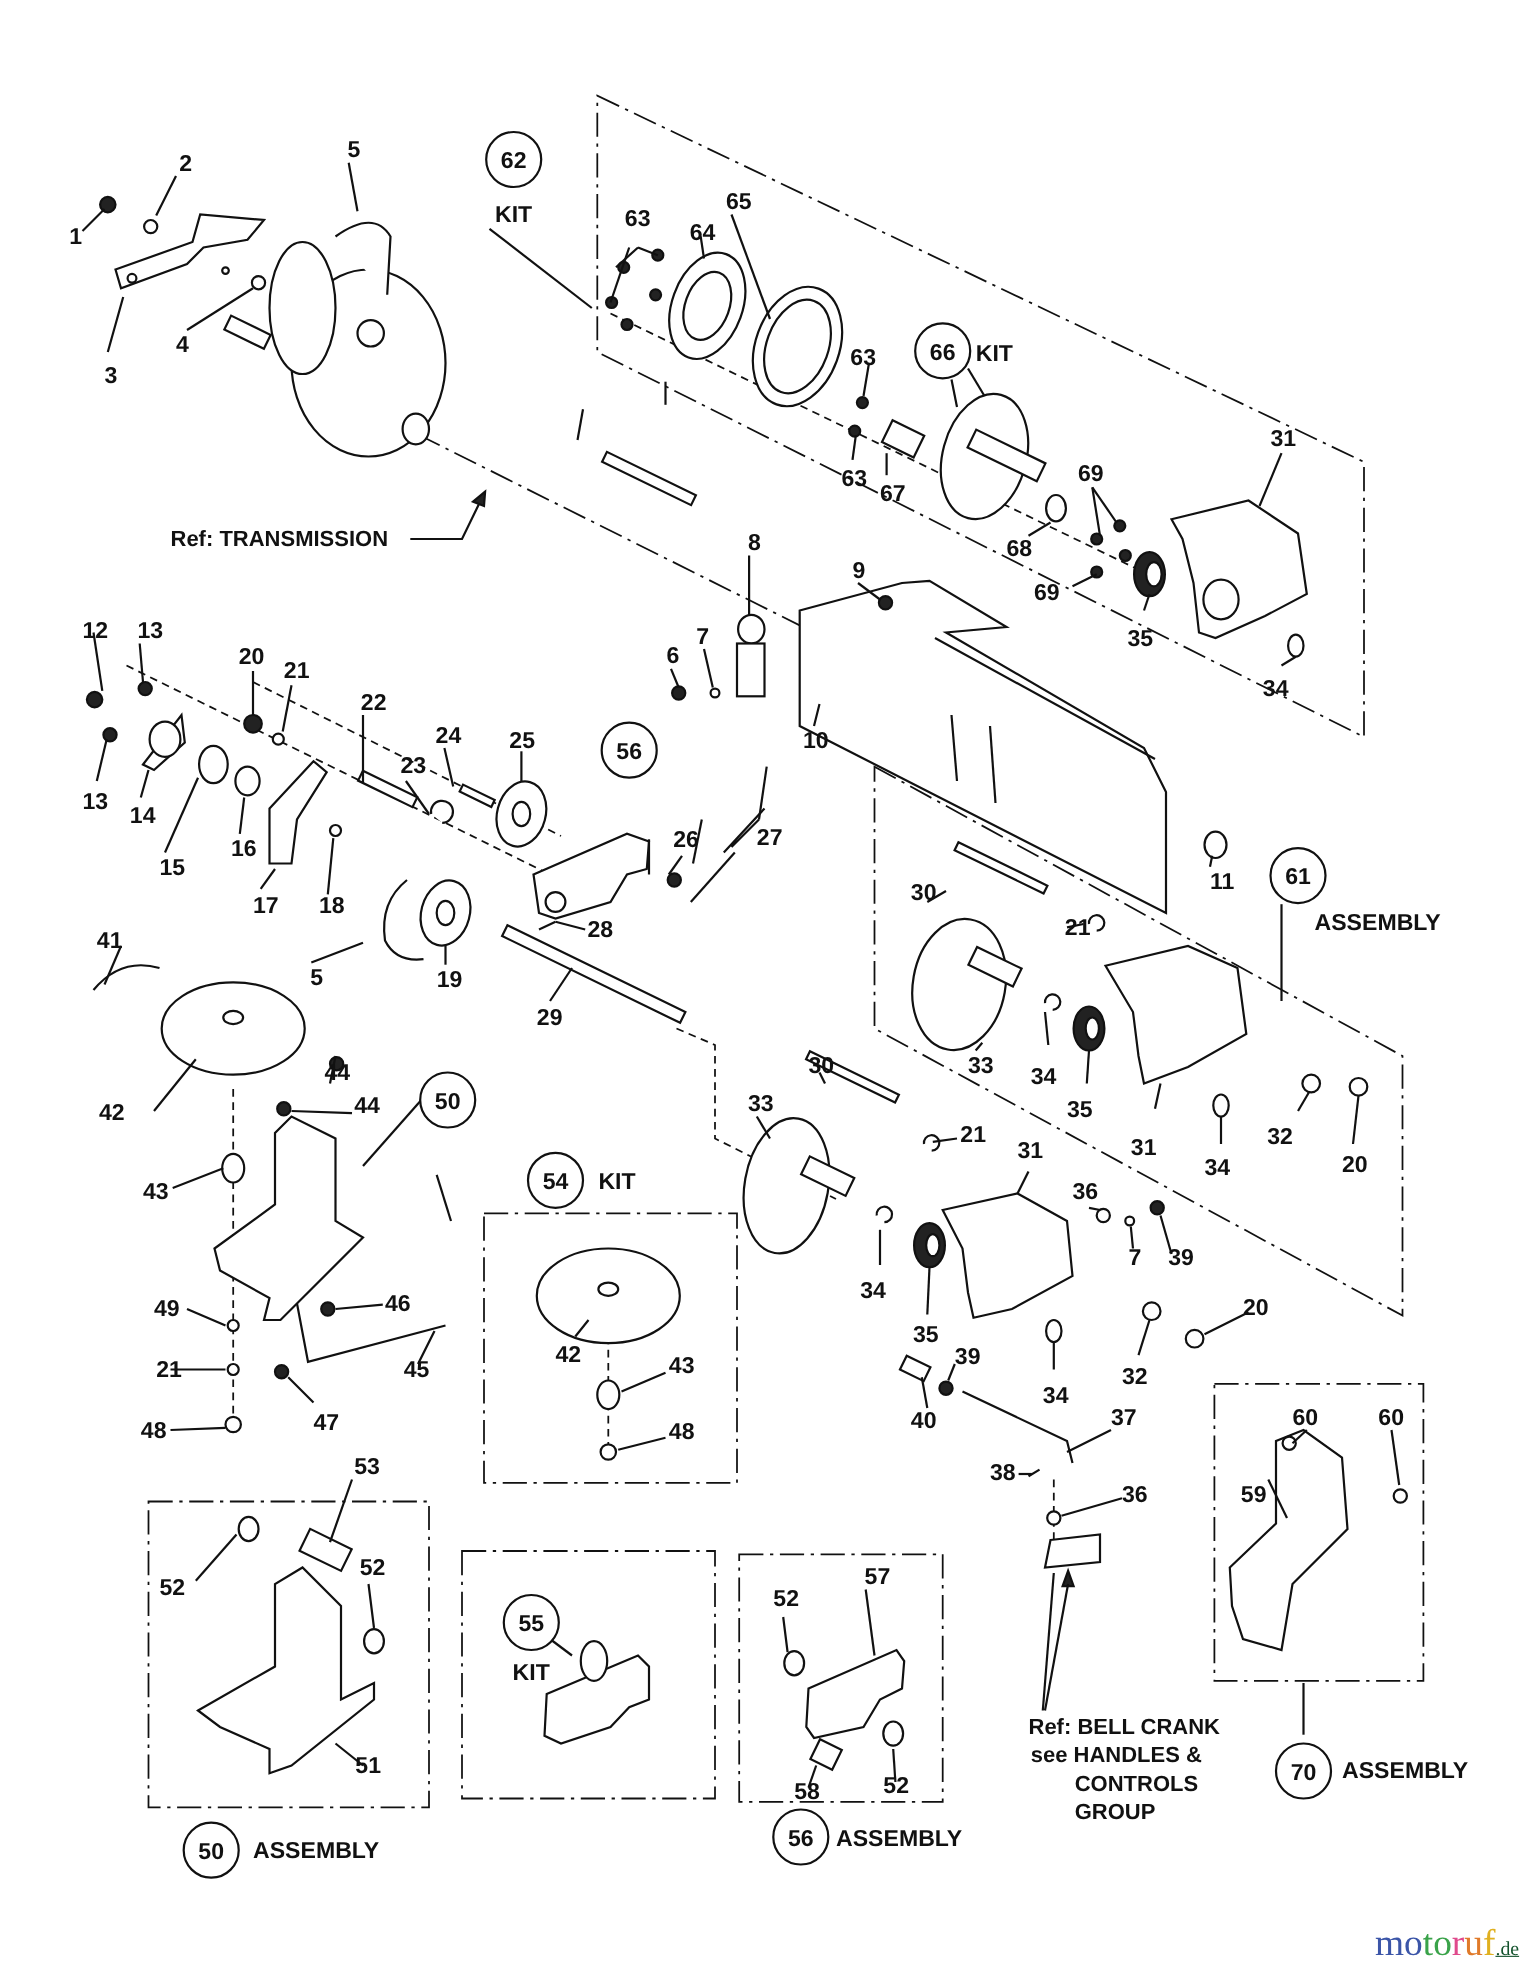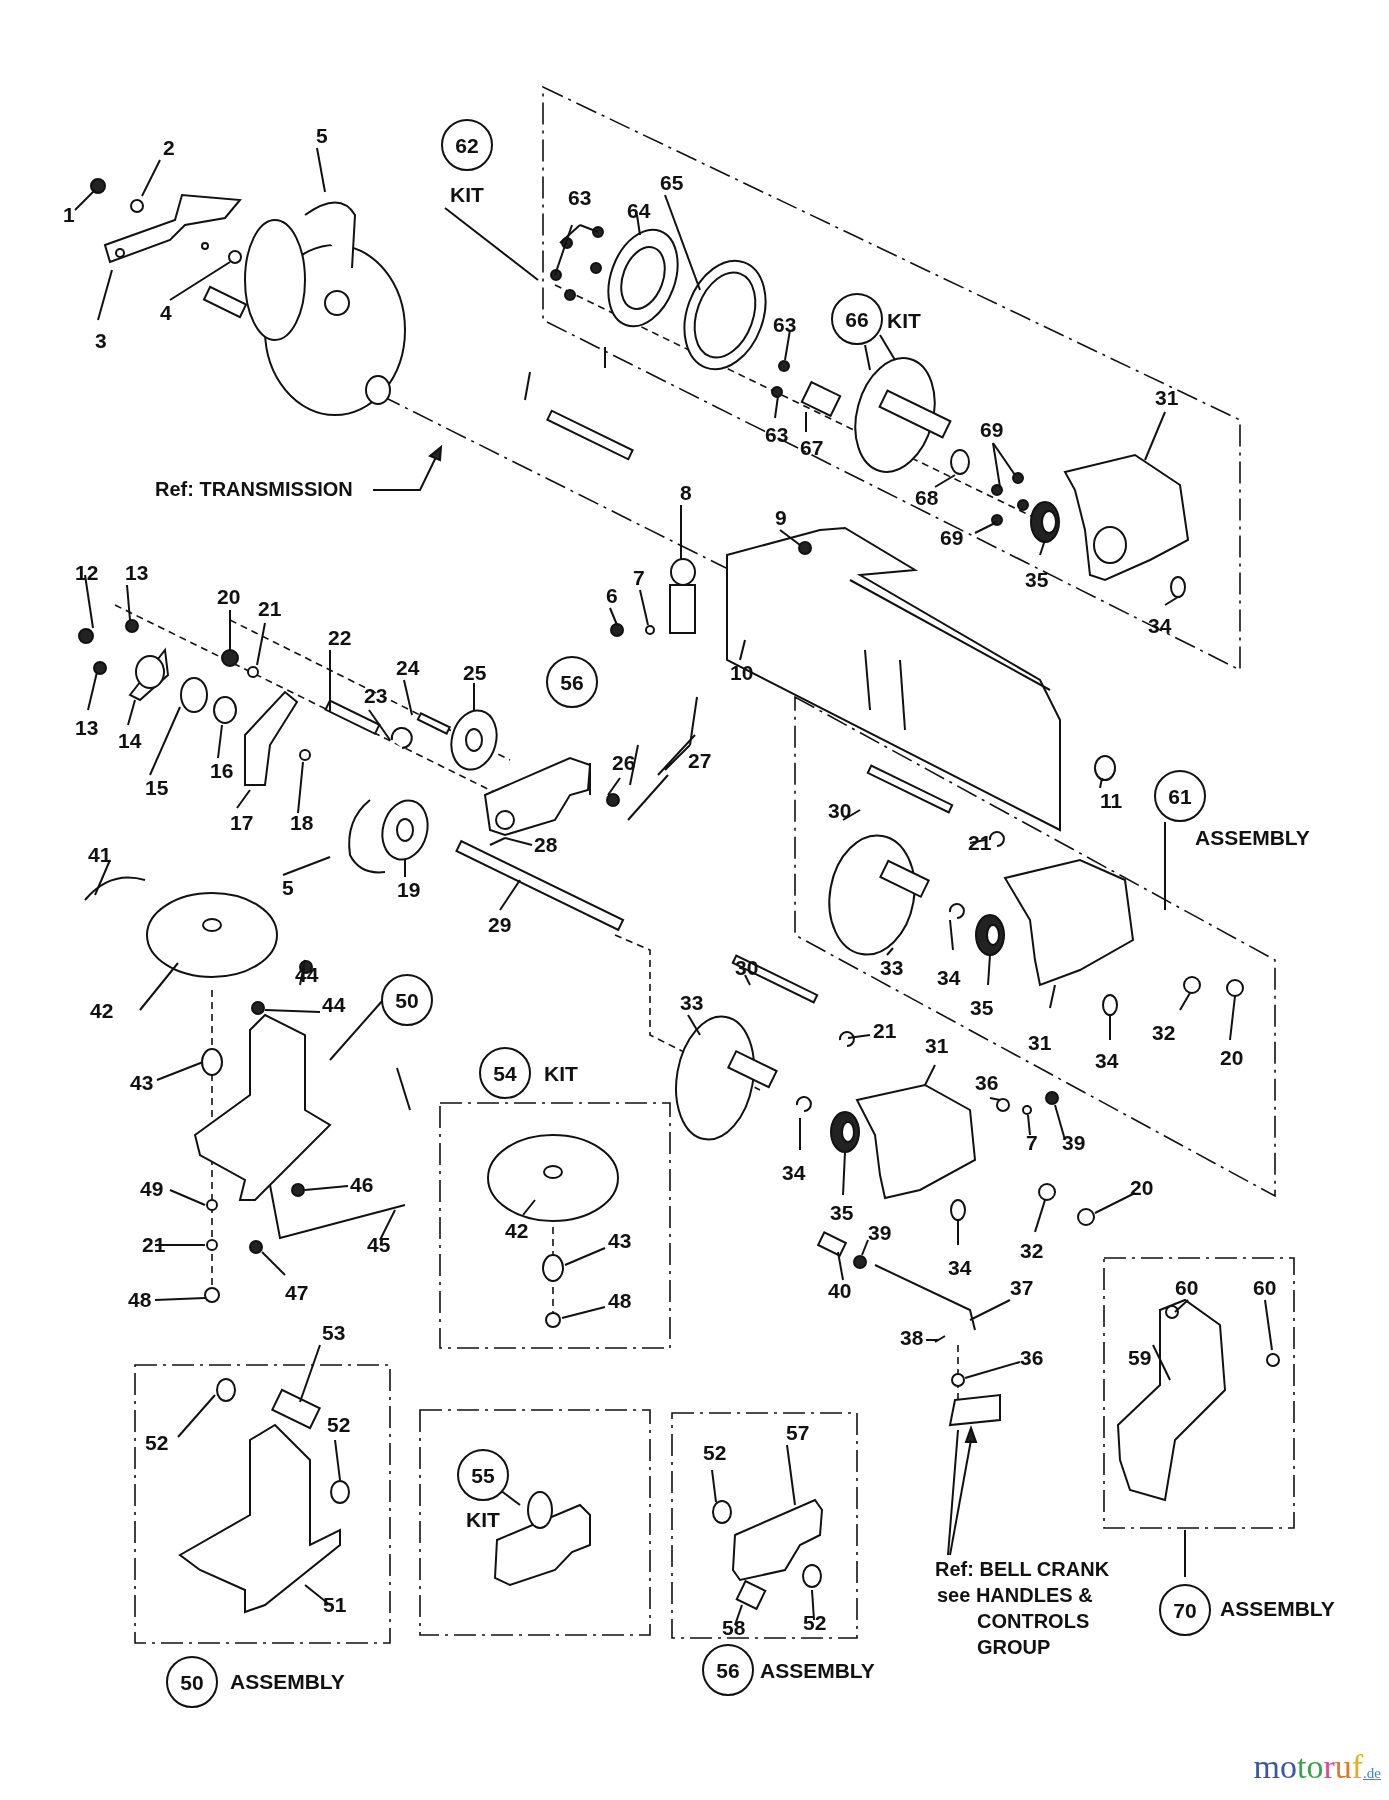--- a/index.html
+++ b/index.html
@@ -11,21 +11,21 @@
   .cir-text { font-family: "Liberation Sans", sans-serif; font-weight: bold; font-size: 21px; fill: #111; }
   .part { fill: #fff; stroke: #111; stroke-width: 2; }
   .part-dark { fill: #222; stroke: #111; stroke-width: 2; }
   .leader { stroke: #111; stroke-width: 2; fill: none; }
   .dash { stroke: #111; stroke-width: 1.6; fill: none; stroke-dasharray: 7 5; }
   .phantom { stroke: #111; stroke-width: 1.6; fill: none; stroke-dasharray: 22 6 3 6; }
   .callout { fill: #fff; stroke: #111; stroke-width: 2; }
   .watermark { position: absolute; right: 8px; bottom: 14px; font-family: "Liberation Serif", serif;
                font-size: 34px; letter-spacing: 0px; }
   .watermark span { display: inline-block; }
-  .wm-tld { font-size: 15px; color: #3b82f6; text-decoration: underline; }
+  .wm-tld { font-size: 18px; color: #14532d; text-decoration: underline; }
 </style>
 </head>
 <body>
 
 <svg id="diagram" viewBox="0 0 1389 1800">
 
   <polygon class="phantom" points="543,87 1240,420 1240,670 543,320"></polygon>
   <polygon class="phantom" points="795,697 1275,960 1275,1196 795,935"></polygon>
   <rect class="phantom" x="440" y="1103" width="230" height="245"></rect>
   <rect class="phantom" x="135" y="1365" width="255" height="278"></rect>

